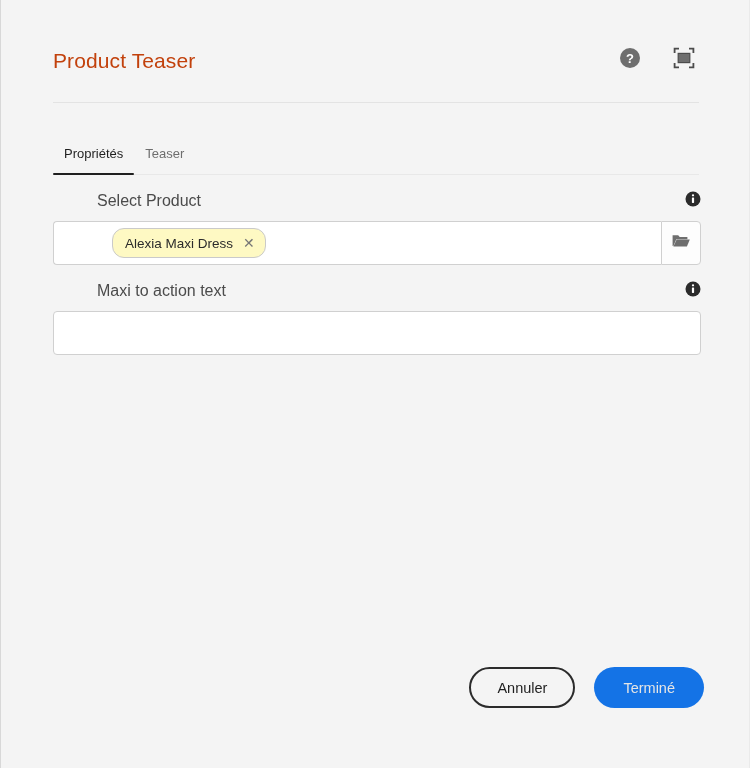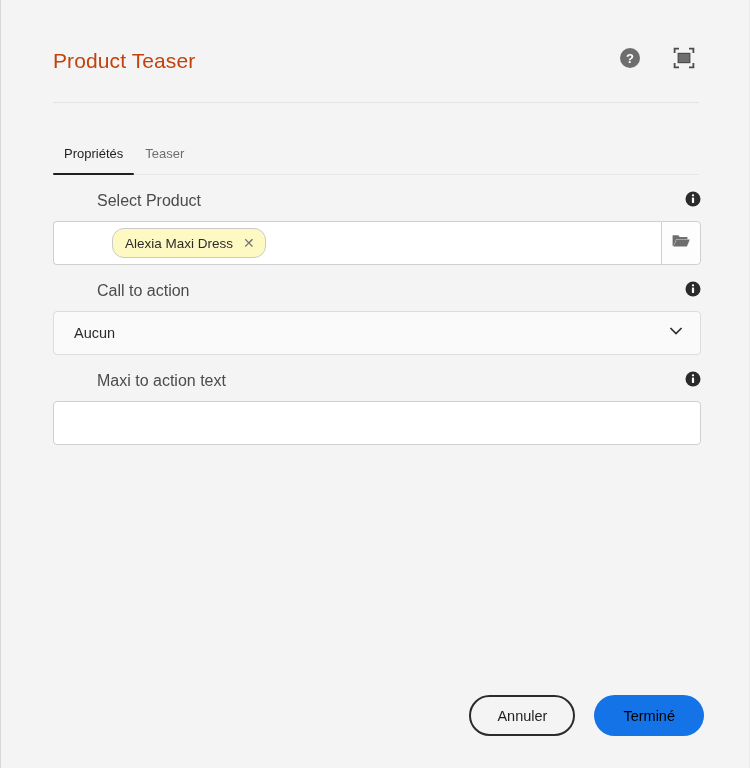--- a/index.html
+++ b/index.html
@@ -216,42 +216,42 @@
     outline: none;
   }
 
   
   .footer {
     flex: 0 0 auto;
     display: flex;
     justify-content: flex-end;
     align-items: center;
     gap: 19px;
-    padding: 0 45px 32px 0;
+    padding: 0 45px 60px 0;
   }
   .btn {
     box-sizing: border-box;
     height: 41px;
     border-radius: 21px;
     font-family: "Liberation Sans", sans-serif;
     font-size: 14.5px;
     cursor: pointer;
     padding: 0 26px;
     display: flex;
     align-items: center;
     justify-content: center;
   }
   .btn-secondary {
     background: transparent;
     border: 2px solid #2b2b2b;
     color: #1f1f1f;
   }
   .btn-primary {
     border: none;
-    color: #000000;
+    color: #e5e5e5;
     padding: 0 29px;
   }
 </style>
 </head>
 <body>
 
 <div class="dialog">
 
   <div class="header">
     <div class="header-row">
@@ -316,38 +316,20 @@
           <span>
             <svg width="20" height="20" viewBox="0 0 20 20">
               <path d="M1.6 4.2h5.6l1.5 1.9h7.7v2.1H5.3L2.4 15H1.6z" fill="#6e6e6e"></path>
               <path d="M5.6 8.6h13.2L15.9 15.6H2.4z" fill="#6e6e6e"></path>
             </svg>
           </span>
         </div>
       </div>
     </div>
 
-    <div class="field">
-      <span class="field-info">
-        <svg width="16" height="16" viewBox="0 0 16 16">
-          <circle cx="8" cy="8" r="7.5" fill="#2b2b2b"></circle>
-          <circle cx="8" cy="4.3" r="1.15" fill="#ffffff"></circle>
-          <rect x="6.9" y="6.5" width="2.2" height="5.4" rx="0.6" fill="#ffffff"></rect>
-        </svg>
-      </span>
-      <div class="field-label">Call to action</div>
-      <div class="select">
-        <span class="select-value">Aucun</span>
-        <span>
-          <svg width="16" height="16" viewBox="0 0 16 16">
-            <path d="M3 5.6L8 10.6L13 5.6" fill="none" stroke="#2b2b2b" stroke-width="1.6" stroke-linecap="square"></path>
-          </svg>
-        </span>
-      </div>
-    </div>
 
     <div class="field">
       <span class="field-info">
         <svg width="16" height="16" viewBox="0 0 16 16">
           <circle cx="8" cy="8" r="7.5" fill="#2b2b2b"></circle>
           <circle cx="8" cy="4.3" r="1.15" fill="#ffffff"></circle>
           <rect x="6.9" y="6.5" width="2.2" height="5.4" rx="0.6" fill="#ffffff"></rect>
         </svg>
       </span>
       <div class="field-label">Maxi to action text</div>

